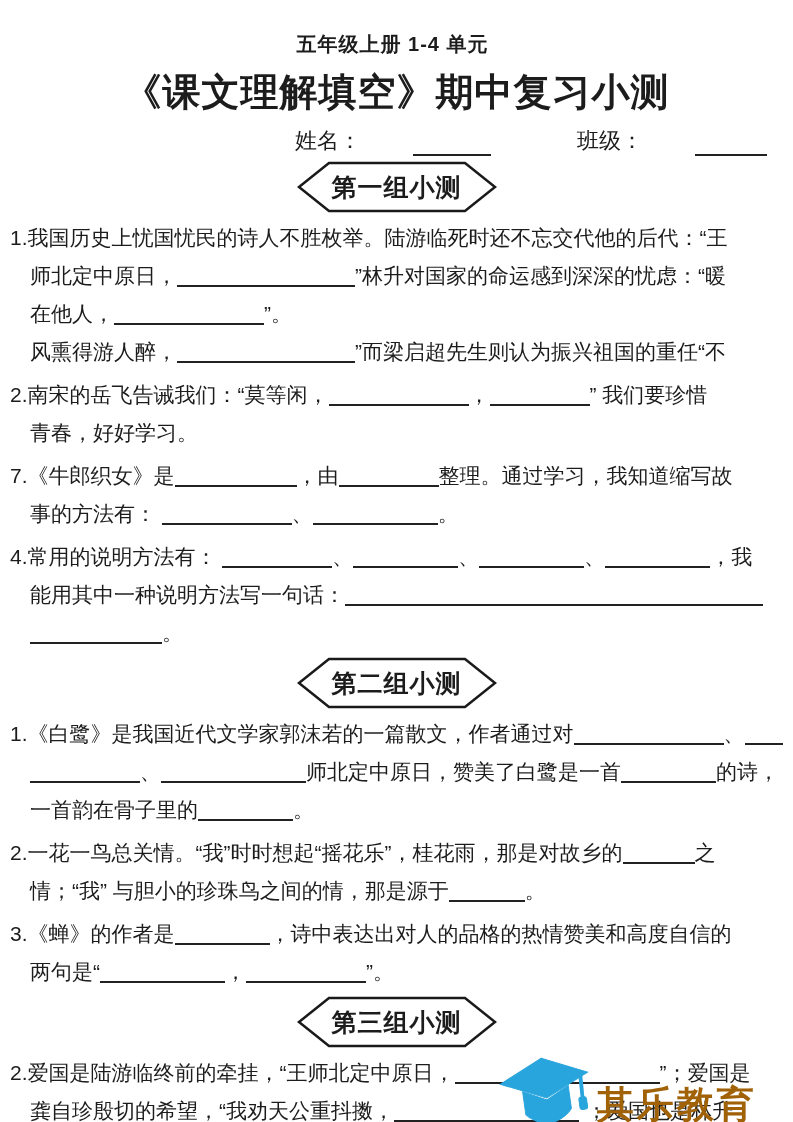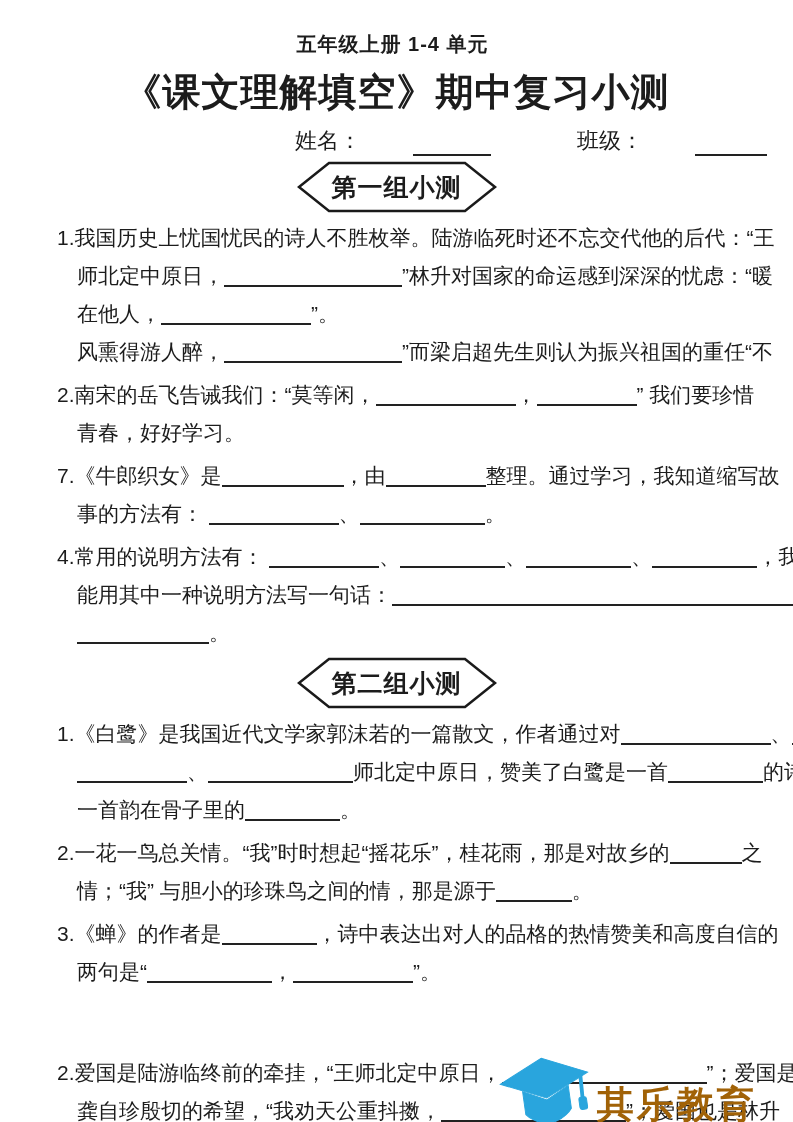--- a/index.html
+++ b/index.html
@@ -37,21 +37,21 @@
   }
   .hex{
     position:relative;width:200px;height:52px;flex:0 0 auto;
   }
   .hex svg{position:absolute;left:0;top:0;width:200px;height:52px;}
   .hex-label{
     position:absolute;left:0;top:0;width:200px;height:52px;
     display:flex;align-items:center;justify-content:center;
     font-size:25px;font-weight:bold;letter-spacing:1px;
   }
-  .question{margin:0 0 5px 0;padding-left:47px;}
+  .question{margin:0 0 5px 0;}
   .q-line{
     font-size:21px;line-height:38px;height:38px;
     padding-left:10px;white-space:nowrap;overflow:hidden;
   }
   .q-line.cont{padding-left:30px;}
   .logo{
     position:absolute;right:4px;bottom:-8px;z-index:5;
     display:flex;align-items:flex-start;
   }
   .cap-wrap{width:92px;height:96px;flex:0 0 auto;transform:rotate(-8deg);}
@@ -128,20 +128,26 @@
       <div class="question">
         <div class="q-line"><span>2.一花一鸟总关情。“我”时时想起“摇花乐”，桂花雨，那是对故乡的</span><span class="blank" style="width: 72px;"></span><span>之</span></div>
         <div class="q-line cont"><span>情；“我” 与胆小的珍珠鸟之间的情，那是源于</span><span class="blank" style="width: 76px;"></span><span>。</span></div>
       </div>
       <div class="question">
         <div class="q-line"><span>3.《蝉》的作者是</span><span class="blank" style="width: 95px;"></span><span>，诗中表达出对人的品格的热情赞美和高度自信的</span></div>
         <div class="q-line cont"><span>两句是“</span><span class="blank" style="width: 125px;"></span><span>，</span><span class="blank" style="width: 120px;"></span><span>”。</span></div>
       </div>
       <div class="badge-row">
         <div class="dash"></div>
+        <div class="hex">
+          <svg viewBox="0 0 200 52">
+            <polygon points="32,2 168,2 198,26 168,50 32,50 2,26" fill="#ffffff" stroke="#1a1a1a" stroke-width="2.5"></polygon>
+          </svg>
+          <span class="hex-label">第三组小测</span>
+        </div>
         <div class="dash"></div>
       </div>
       <div class="question">
         <div class="q-line"><span>2.爱国是陆游临终前的牵挂，“王师北定中原日，</span><span class="blank" style="width: 205px;"></span><span>”；爱国是</span></div>
         <div class="q-line cont"><span>龚自珍殷切的希望，“我劝天公重抖擞，</span><span class="blank" style="width: 185px;"></span><span>”；爱国也是林升</span></div>
       </div>
     </div>
 
   <div class="logo">
     <span class="cap-wrap">

